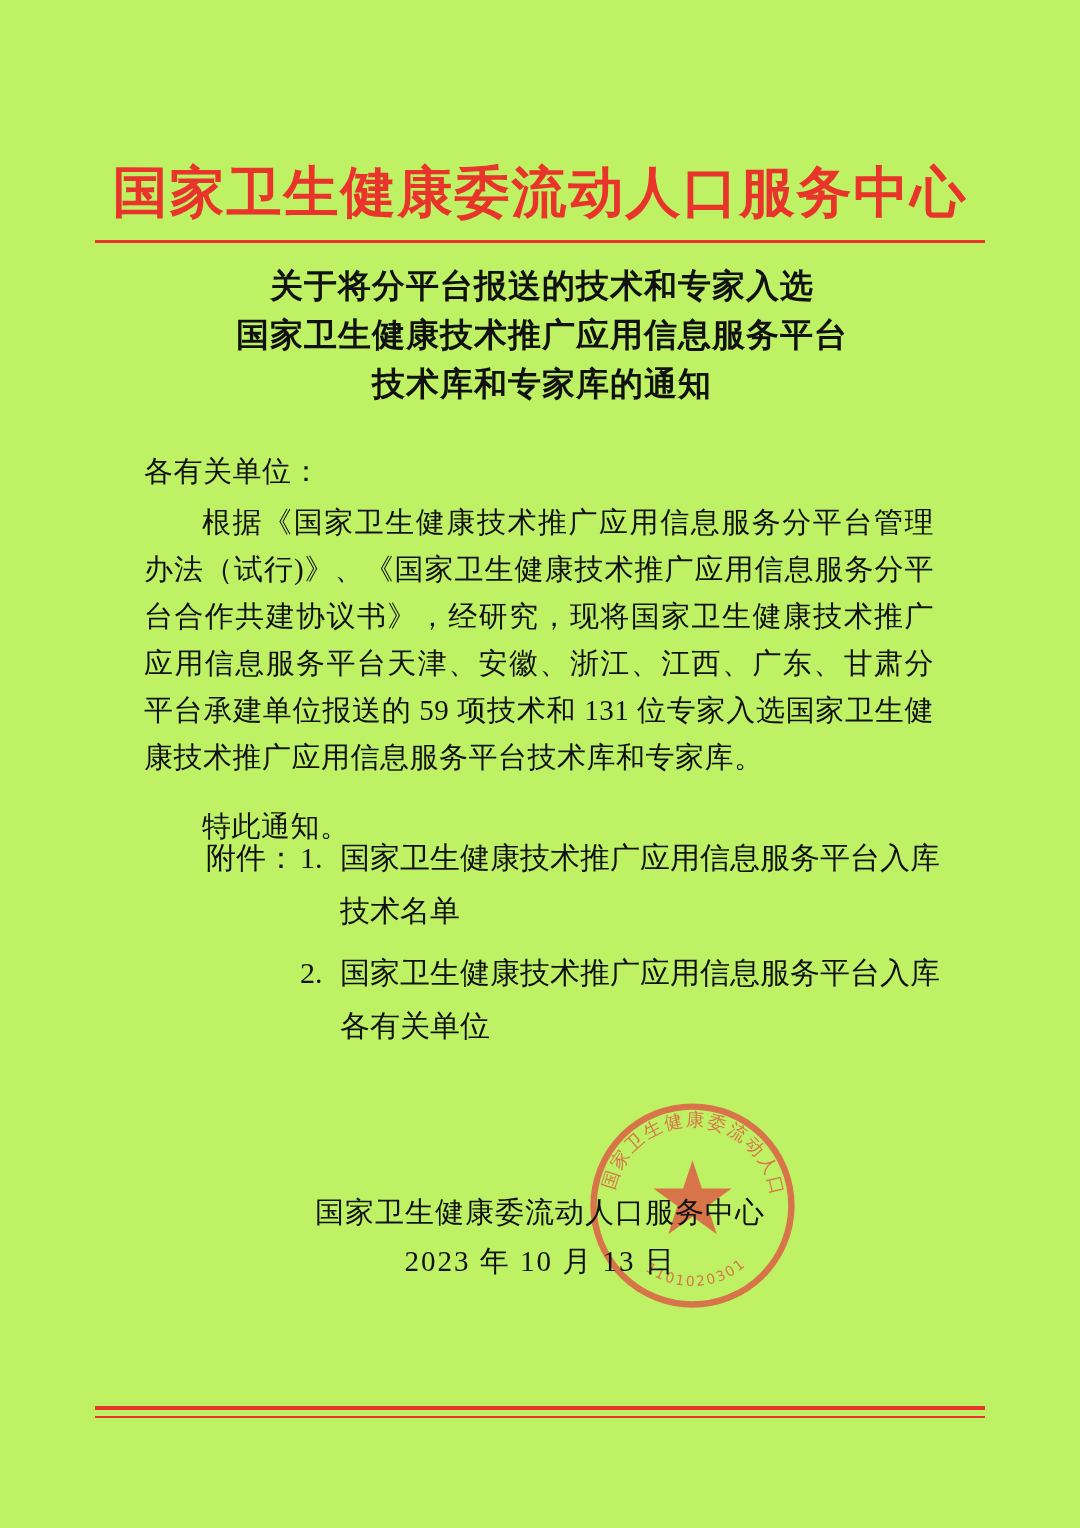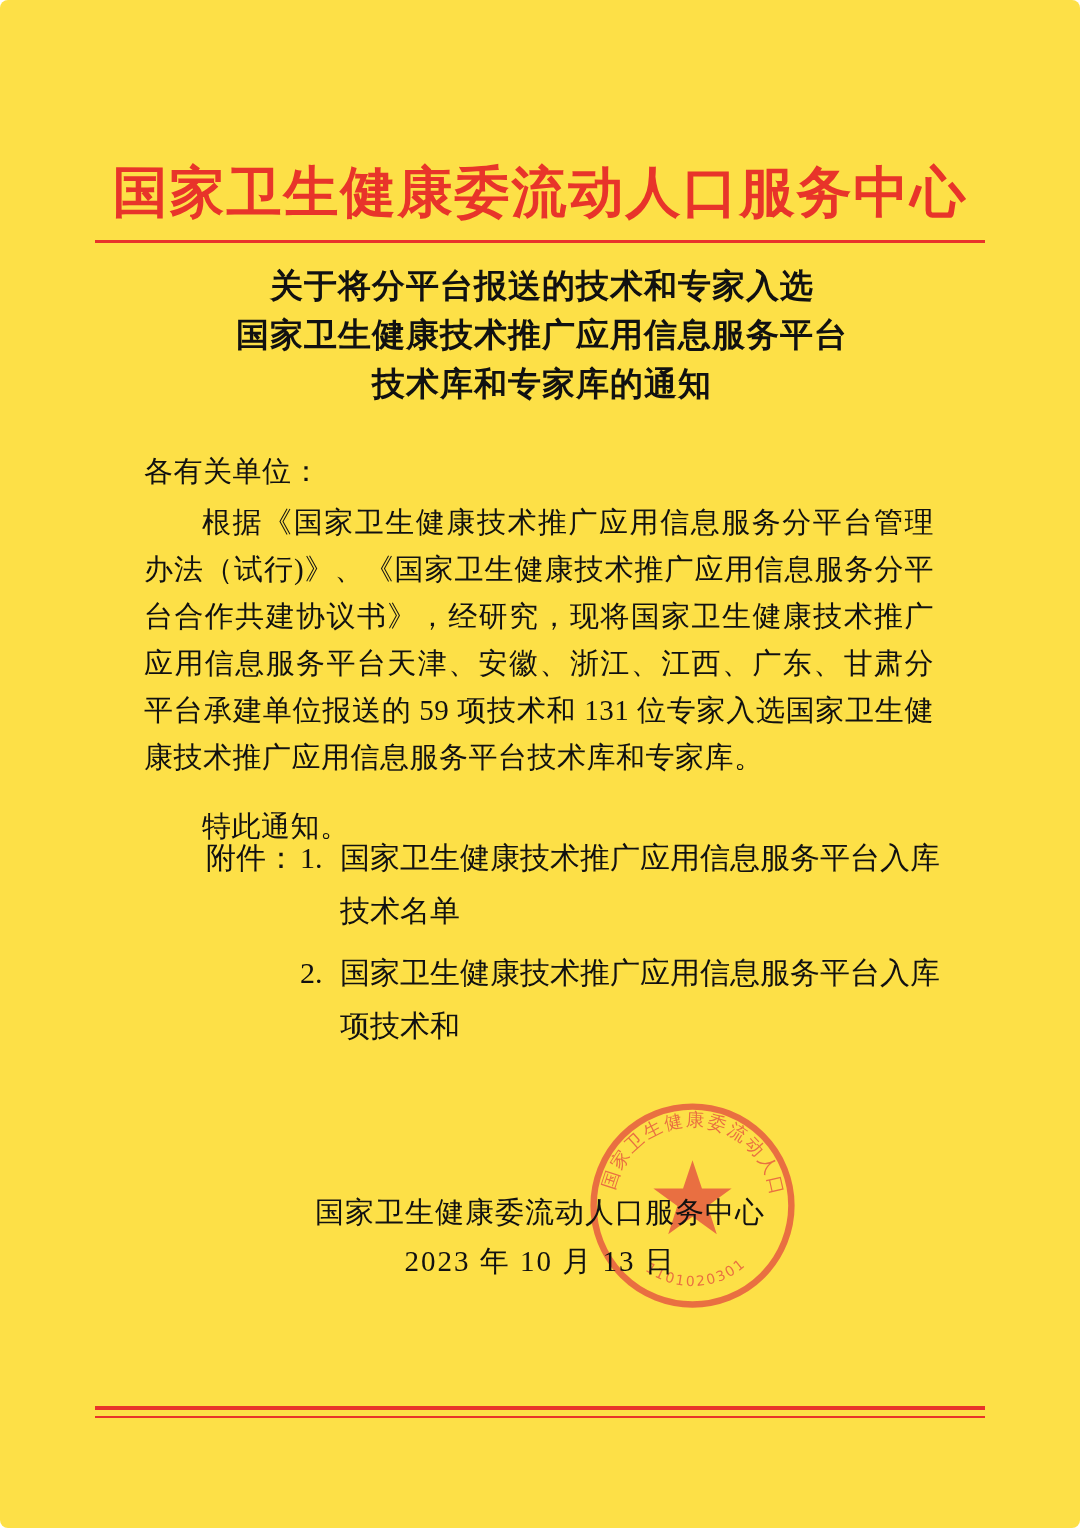--- a/index.html
+++ b/index.html
@@ -11,22 +11,21 @@
     width: 1080px;
     height: 1528px;
     position: relative;
     font-family: "Liberation Serif", "DejaVu Serif", serif;
     color: #1a1a1a;
     overflow: hidden;
   }
   .page {
     position: absolute;
     inset: 0;
-    background: #fde047;
-    border-radius: 8px;
+    background: #bef264;
   }
 
   
   .letterhead {
     position: absolute;
     top: 160px;
     left: 0;
     width: 100%;
     text-align: center;
   }
@@ -187,21 +186,21 @@
       <span class="att-num">1.</span>
       <span class="att-text">国家卫生健康技术推广应用信息服务平台入库</span>
     </div>
     <div class="att-cont">技术名单</div>
 
     <div class="att-line">
       <span class="att-label"></span>
       <span class="att-num">2.</span>
       <span class="att-text">国家卫生健康技术推广应用信息服务平台入库</span>
     </div>
-    <div class="att-cont">项技术和</div>
+    <div class="att-cont">各有关单位</div>
   </div>
 
   <div class="seal">
     <svg viewBox="0 0 200 200" xmlns="http://www.w3.org/2000/svg">
       <defs>
         <path id="arcpath" d="M 100,100 m -74,0 a 74,74 0 1,1 148,0" fill="none"></path>
         <path id="arcpath2" d="M 28,118 a 74,74 0 0,0 144,0" fill="none"></path>
       </defs>
       <circle cx="100" cy="100" r="92" fill="none" stroke="#e2453f" stroke-width="6"></circle>
       <g fill="#e2453f">

